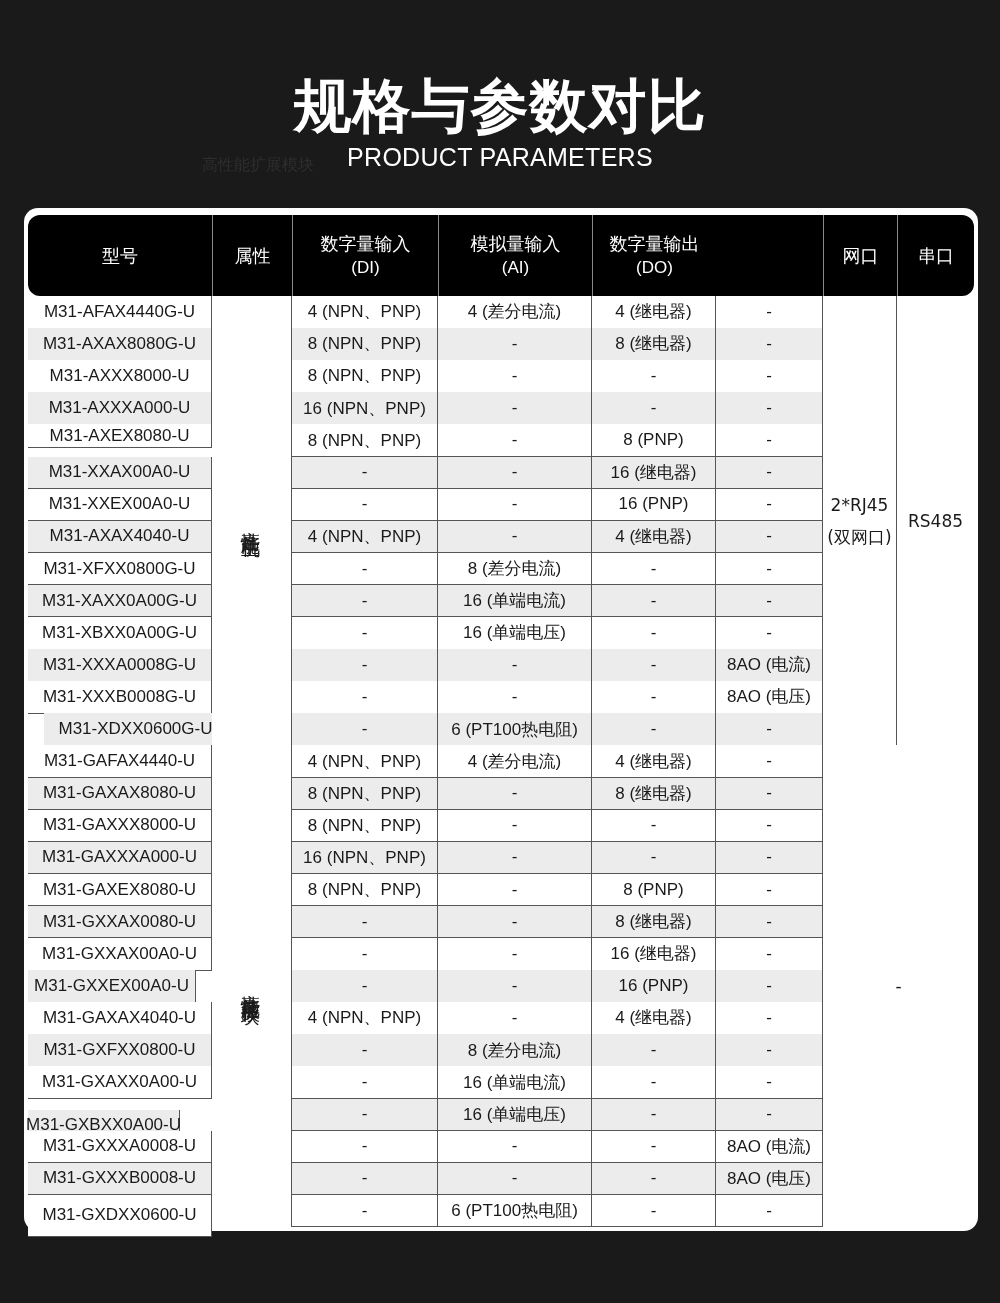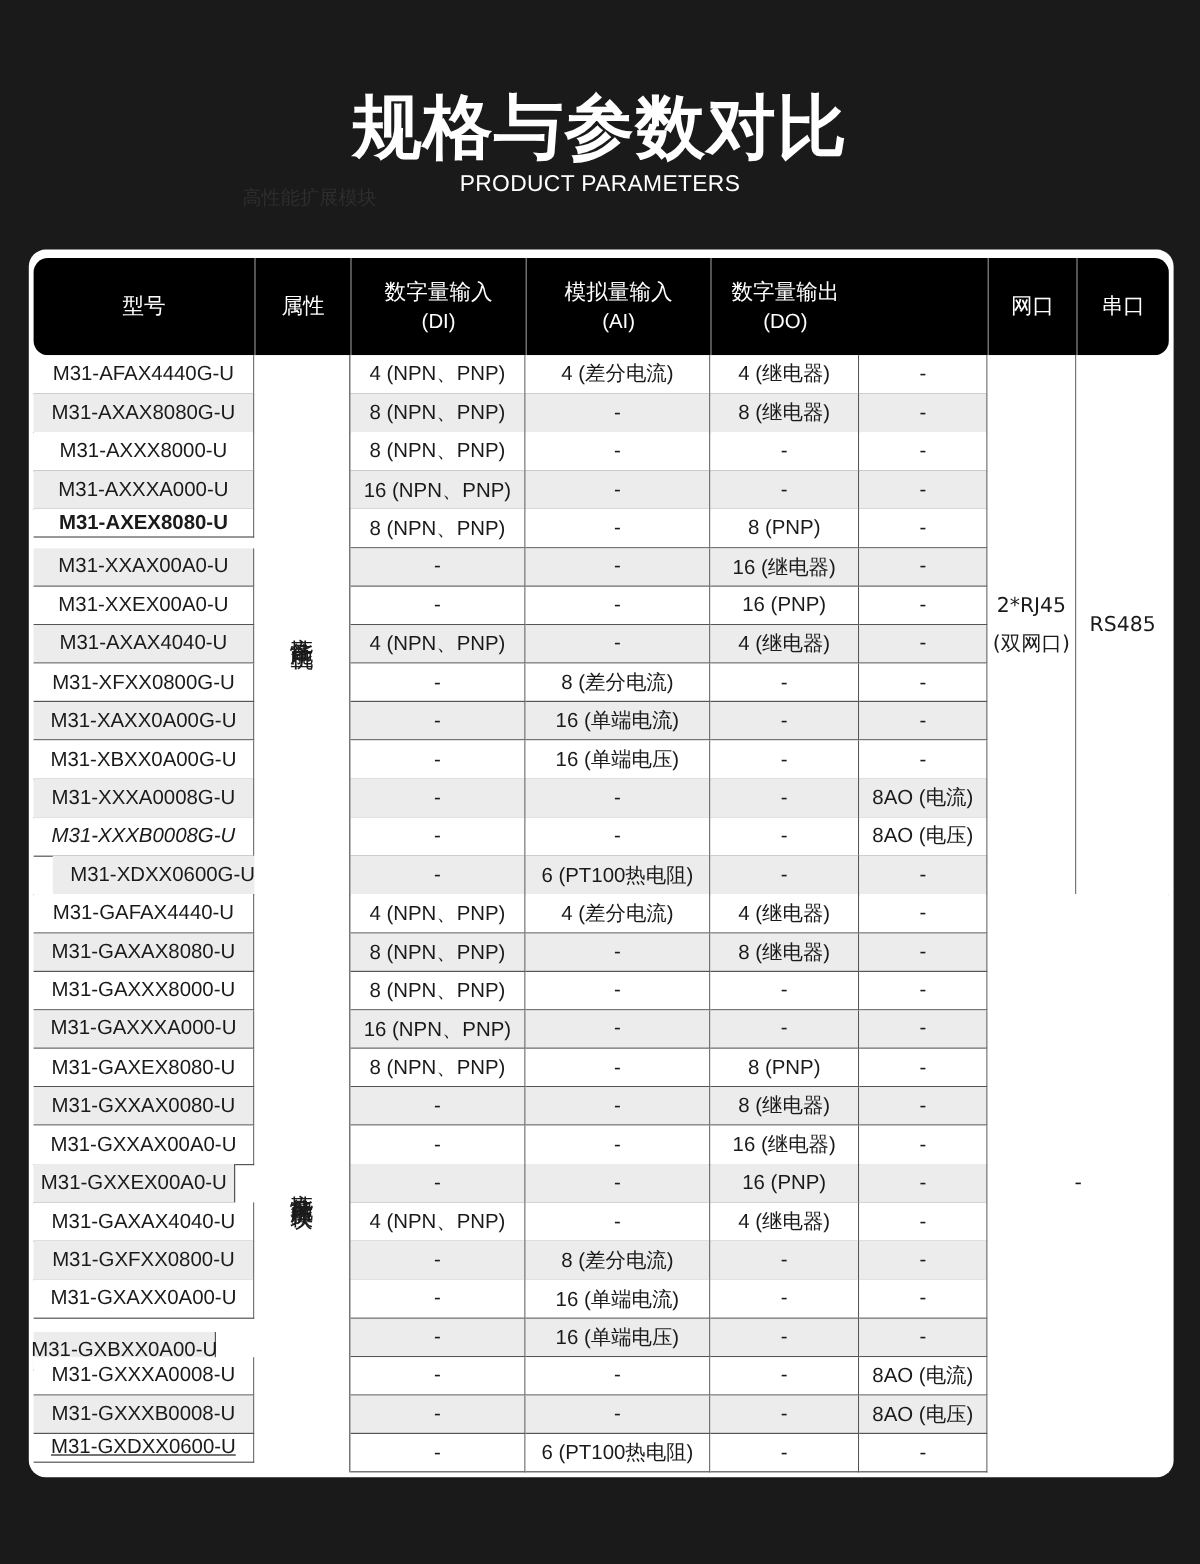--- a/index.html
+++ b/index.html
@@ -12,21 +12,21 @@
   .title {
     position: absolute; left: 0; width: 1000px; top: 68px;
     text-align: center; color: #fff;
     font-size: 58px; font-weight: bold; letter-spacing: 1px;
     line-height: 76px;
   }
   .subtitle {
     position: absolute; left: 0; width: 1000px; top: 143px;
     text-align: center; color: #fff;
     font-family: "Liberation Sans", sans-serif;
-    font-size: 19px; letter-spacing: 0.3px;
+    font-size: 25px; letter-spacing: 0.3px;
   }
   .ghost {
     position: absolute; left: 202px; top: 155px;
     color: #2e2e2e; font-size: 16px;
   }
   .card {
     position: absolute; left: 24px; top: 208px;
     width: 954px; height: 1023px;
     background: #fff; border-radius: 14px;
   }
@@ -114,21 +114,21 @@
       <div class="cell w" style="left: 4px; top: 152.2px; width: 184px; height: 32.6px;">M31-AXXX8000-U</div>
       <div class="cell w" style="left: 268px; top: 152.2px; width: 146px; height: 32.6px;">8 (NPN、PNP)</div>
       <div class="cell w" style="left: 414px; top: 152.2px; width: 154px; height: 32.6px;">-</div>
       <div class="cell w" style="left: 568px; top: 152.2px; width: 124px; height: 32.6px;">-</div>
       <div class="cell w" style="left: 692px; top: 152.2px; width: 107px; height: 32.6px;">-</div>
       <div class="cell g" style="left: 4px; top: 184.3px; width: 184px; height: 32.6px; text-align: right;">M31-AXXXA000-U</div>
       <div class="cell g" style="left: 268px; top: 184.3px; width: 146px; height: 32.6px;">16 (NPN、PNP)</div>
       <div class="cell g" style="left: 414px; top: 184.3px; width: 154px; height: 32.6px;">-</div>
       <div class="cell g" style="left: 568px; top: 184.3px; width: 124px; height: 32.6px;">-</div>
       <div class="cell g" style="left: 692px; top: 184.3px; width: 107px; height: 32.6px;">-</div>
-      <div class="cell w" style="left: 4px; top: 216.4px; width: 184px; height: 24px; font-weight: bold;">M31-AXEX8080-U</div>
+      <div class="cell w" style="left: 4px; top: 216.4px; width: 184px; height: 24px;">M31-AXEX8080-U</div>
       <div class="cell w" style="left: 268px; top: 216.4px; width: 146px; height: 32.6px;">8 (NPN、PNP)</div>
       <div class="cell w" style="left: 414px; top: 216.4px; width: 154px; height: 32.6px;">-</div>
       <div class="cell w" style="left: 568px; top: 216.4px; width: 124px; height: 32.6px;">8 (PNP)</div>
       <div class="cell w" style="left: 692px; top: 216.4px; width: 107px; height: 32.6px;">-</div>
       <div class="cell g" style="left: 4px; top: 248.5px; width: 184px; height: 32.6px;">M31-XXAX00A0-U</div>
       <div class="cell g" style="left: 268px; top: 248.5px; width: 146px; height: 32.6px;">-</div>
       <div class="cell g" style="left: 414px; top: 248.5px; width: 154px; height: 32.6px;">-</div>
       <div class="cell g" style="left: 568px; top: 248.5px; width: 124px; height: 32.6px;">16 (继电器)</div>
       <div class="cell g" style="left: 692px; top: 248.5px; width: 107px; height: 32.6px;">-</div>
       <div class="cell w" style="left: 4px; top: 280.6px; width: 184px; height: 32.6px;">M31-XXEX00A0-U</div>
@@ -154,21 +154,21 @@
       <div class="cell w" style="left: 4px; top: 409px; width: 184px; height: 32.6px;">M31-XBXX0A00G-U</div>
       <div class="cell w" style="left: 268px; top: 409px; width: 146px; height: 32.6px;">-</div>
       <div class="cell w" style="left: 414px; top: 409px; width: 154px; height: 32.6px;">16 (单端电压)</div>
       <div class="cell w" style="left: 568px; top: 409px; width: 124px; height: 32.6px;">-</div>
       <div class="cell w" style="left: 692px; top: 409px; width: 107px; height: 32.6px;">-</div>
       <div class="cell g" style="left: 4px; top: 441.1px; width: 184px; height: 32.6px;">M31-XXXA0008G-U</div>
       <div class="cell g" style="left: 268px; top: 441.1px; width: 146px; height: 32.6px;">-</div>
       <div class="cell g" style="left: 414px; top: 441.1px; width: 154px; height: 32.6px;">-</div>
       <div class="cell g" style="left: 568px; top: 441.1px; width: 124px; height: 32.6px;">-</div>
       <div class="cell g" style="left: 692px; top: 441.1px; width: 107px; height: 32.6px;">8AO (电流)</div>
-      <div class="cell w" style="left: 4px; top: 473.2px; width: 184px; height: 32.6px; font-style: italic;">M31-XXXB0008G-U</div>
+      <div class="cell w" style="left: 4px; top: 473.2px; width: 184px; height: 32.6px;">M31-XXXB0008G-U</div>
       <div class="cell w" style="left: 268px; top: 473.2px; width: 146px; height: 32.6px;">-</div>
       <div class="cell w" style="left: 414px; top: 473.2px; width: 154px; height: 32.6px;">-</div>
       <div class="cell w" style="left: 568px; top: 473.2px; width: 124px; height: 32.6px;">-</div>
       <div class="cell w" style="left: 692px; top: 473.2px; width: 107px; height: 32.6px;">8AO (电压)</div>
       <div class="cell g" style="left: 4px; top: 505.3px; width: 184px; height: 32.6px; margin-left: 16px;">M31-XDXX0600G-U</div>
       <div class="cell g" style="left: 268px; top: 505.3px; width: 146px; height: 32.6px;">-</div>
       <div class="cell g" style="left: 414px; top: 505.3px; width: 154px; height: 32.6px;">6 (PT100热电阻)</div>
       <div class="cell g" style="left: 568px; top: 505.3px; width: 124px; height: 32.6px;">-</div>
       <div class="cell g" style="left: 692px; top: 505.3px; width: 107px; height: 32.6px;">-</div>
       <div class="merged" style="left: 188px; top: 88px; width: 80px; height: 449.4px;">
@@ -245,21 +245,21 @@
       <div class="cell w" style="left: 4px; top: 922.6px; width: 184px; height: 32.6px;">M31-GXXXA0008-U</div>
       <div class="cell w" style="left: 268px; top: 922.6px; width: 146px; height: 32.6px;">-</div>
       <div class="cell w" style="left: 414px; top: 922.6px; width: 154px; height: 32.6px;">-</div>
       <div class="cell w" style="left: 568px; top: 922.6px; width: 124px; height: 32.6px;">-</div>
       <div class="cell w" style="left: 692px; top: 922.6px; width: 107px; height: 32.6px;">8AO (电流)</div>
       <div class="cell g" style="left: 4px; top: 954.7px; width: 184px; height: 32.6px;">M31-GXXXB0008-U</div>
       <div class="cell g" style="left: 268px; top: 954.7px; width: 146px; height: 32.6px;">-</div>
       <div class="cell g" style="left: 414px; top: 954.7px; width: 154px; height: 32.6px;">-</div>
       <div class="cell g" style="left: 568px; top: 954.7px; width: 124px; height: 32.6px;">-</div>
       <div class="cell g" style="left: 692px; top: 954.7px; width: 107px; height: 32.6px;">8AO (电压)</div>
-      <div class="cell w" style="left: 4px; top: 986.8px; width: 184px; height: 24px; text-decoration: underline;">M31-GXDXX0600-U</div>
+      <div class="cell w" style="left: 4px; top: 986.8px; width: 184px; height: 42px;">M31-GXDXX0600-U</div>
       <div class="cell w" style="left: 268px; top: 986.8px; width: 146px; height: 32.6px;">-</div>
       <div class="cell w" style="left: 414px; top: 986.8px; width: 154px; height: 32.6px;">6 (PT100热电阻)</div>
       <div class="cell w" style="left: 568px; top: 986.8px; width: 124px; height: 32.6px;">-</div>
       <div class="cell w" style="left: 692px; top: 986.8px; width: 107px; height: 32.6px;">-</div>
       <div class="merged" style="left: 188px; top: 537.4px; width: 80px; height: 481.5px;">
         <span class="vert">高性能扩展模块</span>
       </div>
       <div class="merged port" style="left: 799px; top: 537.4px; width: 151px; height: 481.5px; border-right: none;">
         <span>-</span>
       </div>

